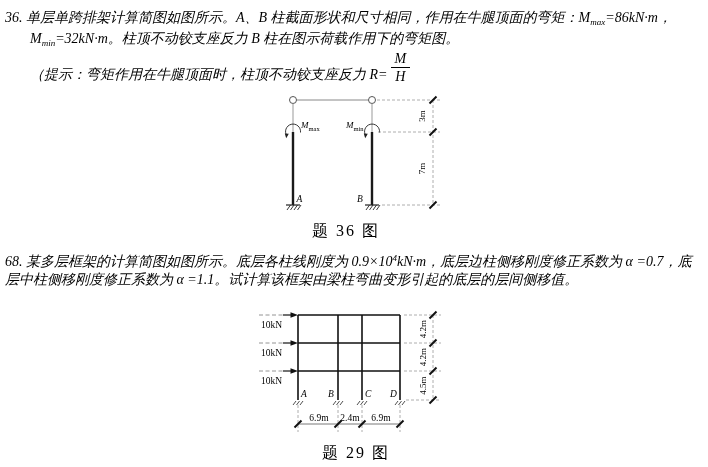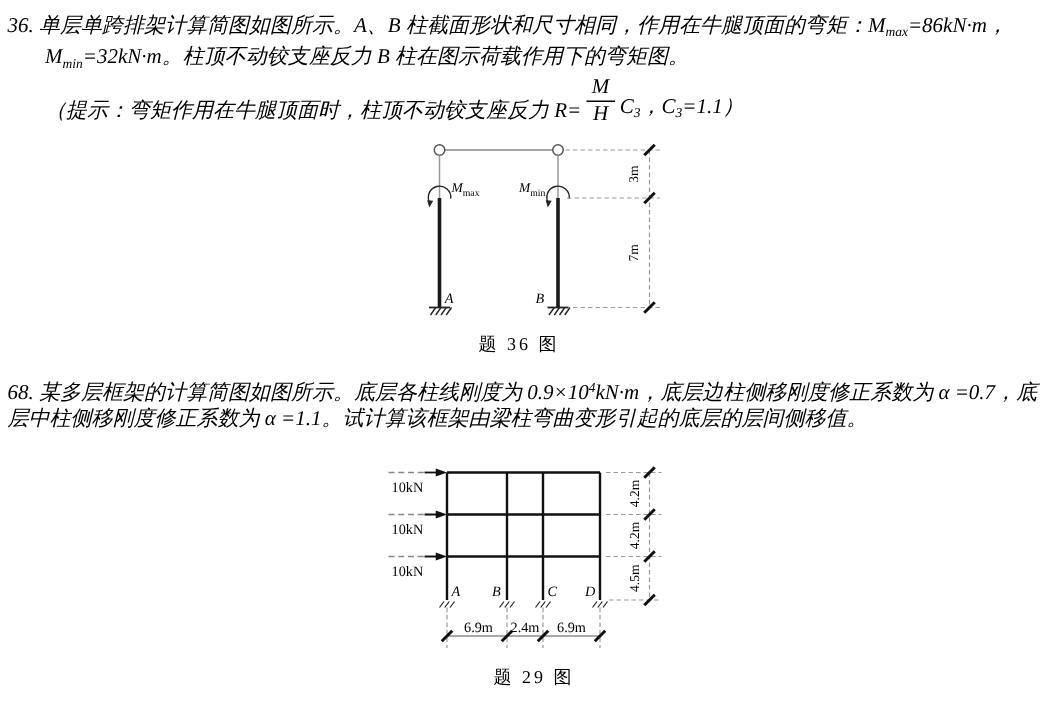--- a/index.html
+++ b/index.html
@@ -8,38 +8,37 @@
     font-family:"Liberation Serif","DejaVu Serif",serif;color:#000;
     overflow:hidden;
   }
   .t{position:absolute;font-size:14px;line-height:20px;white-space:nowrap;font-style:italic;}
   .t sub{font-size:9px;vertical-align:-3px;}
   .t sup{font-size:9px;vertical-align:5px;}
   .hintline{display:flex;align-items:flex-end;}
   .frac{display:inline-block;text-align:center;margin:0 3px;vertical-align:middle;font-size:14px;}
   .frac .num{display:block;border-bottom:1px solid #000;padding:0 4px;line-height:17px;}
   .frac .den{display:block;line-height:17px;}
-  .caption{position:absolute;font-size:12px;text-align:center;letter-spacing:2px;}
+  .caption{position:absolute;font-size:16px;text-align:center;letter-spacing:2px;}
   svg{position:absolute;overflow:visible;}
   .figtext{font-family:"Liberation Serif","DejaVu Serif",serif;}
 </style>
 </head>
 <body>
 
 <div class="t" style="left:5px;top:8px"><span>36. 单层单跨排架计算简图如图所示。A、B 柱截面形状和尺寸相同，作用在牛腿顶面的弯矩：M</span><sub>max</sub><span>=86kN·m，</span></div>
 
 <div class="t" style="left:30px;top:29px"><span>M</span><sub>min</sub><span>=32kN·m。柱顶不动铰支座反力 B 柱在图示荷载作用下的弯矩图。</span></div>
 
 <div class="t hintline" style="left:30px;top:50px">
   <span>（提示：弯矩作用在牛腿顶面时，柱顶不动铰支座反力 R=</span>
   <span class="frac">
     <span class="num">M</span>
     <span class="den">H</span>
   </span>
-  <span><span>C</span><sub>3</sub><span>，C</span><sub>3</sub><span>=1.1）</span></span>
 </div>
 
 <svg style="left:270px;top:88px" width="200" height="132" viewBox="0 0 200 132">
   <g>
     <line x1="26.5" y1="12" x2="98.5" y2="12" stroke="#888" stroke-width="1"></line>
     <circle cx="23" cy="12" r="3.5" fill="#fff" stroke="#555" stroke-width="1"></circle>
     <circle cx="102" cy="12" r="3.5" fill="#fff" stroke="#555" stroke-width="1"></circle>
   </g>
   <g>
     <line x1="23" y1="15.5" x2="23" y2="44" stroke="#999" stroke-width="1"></line>

